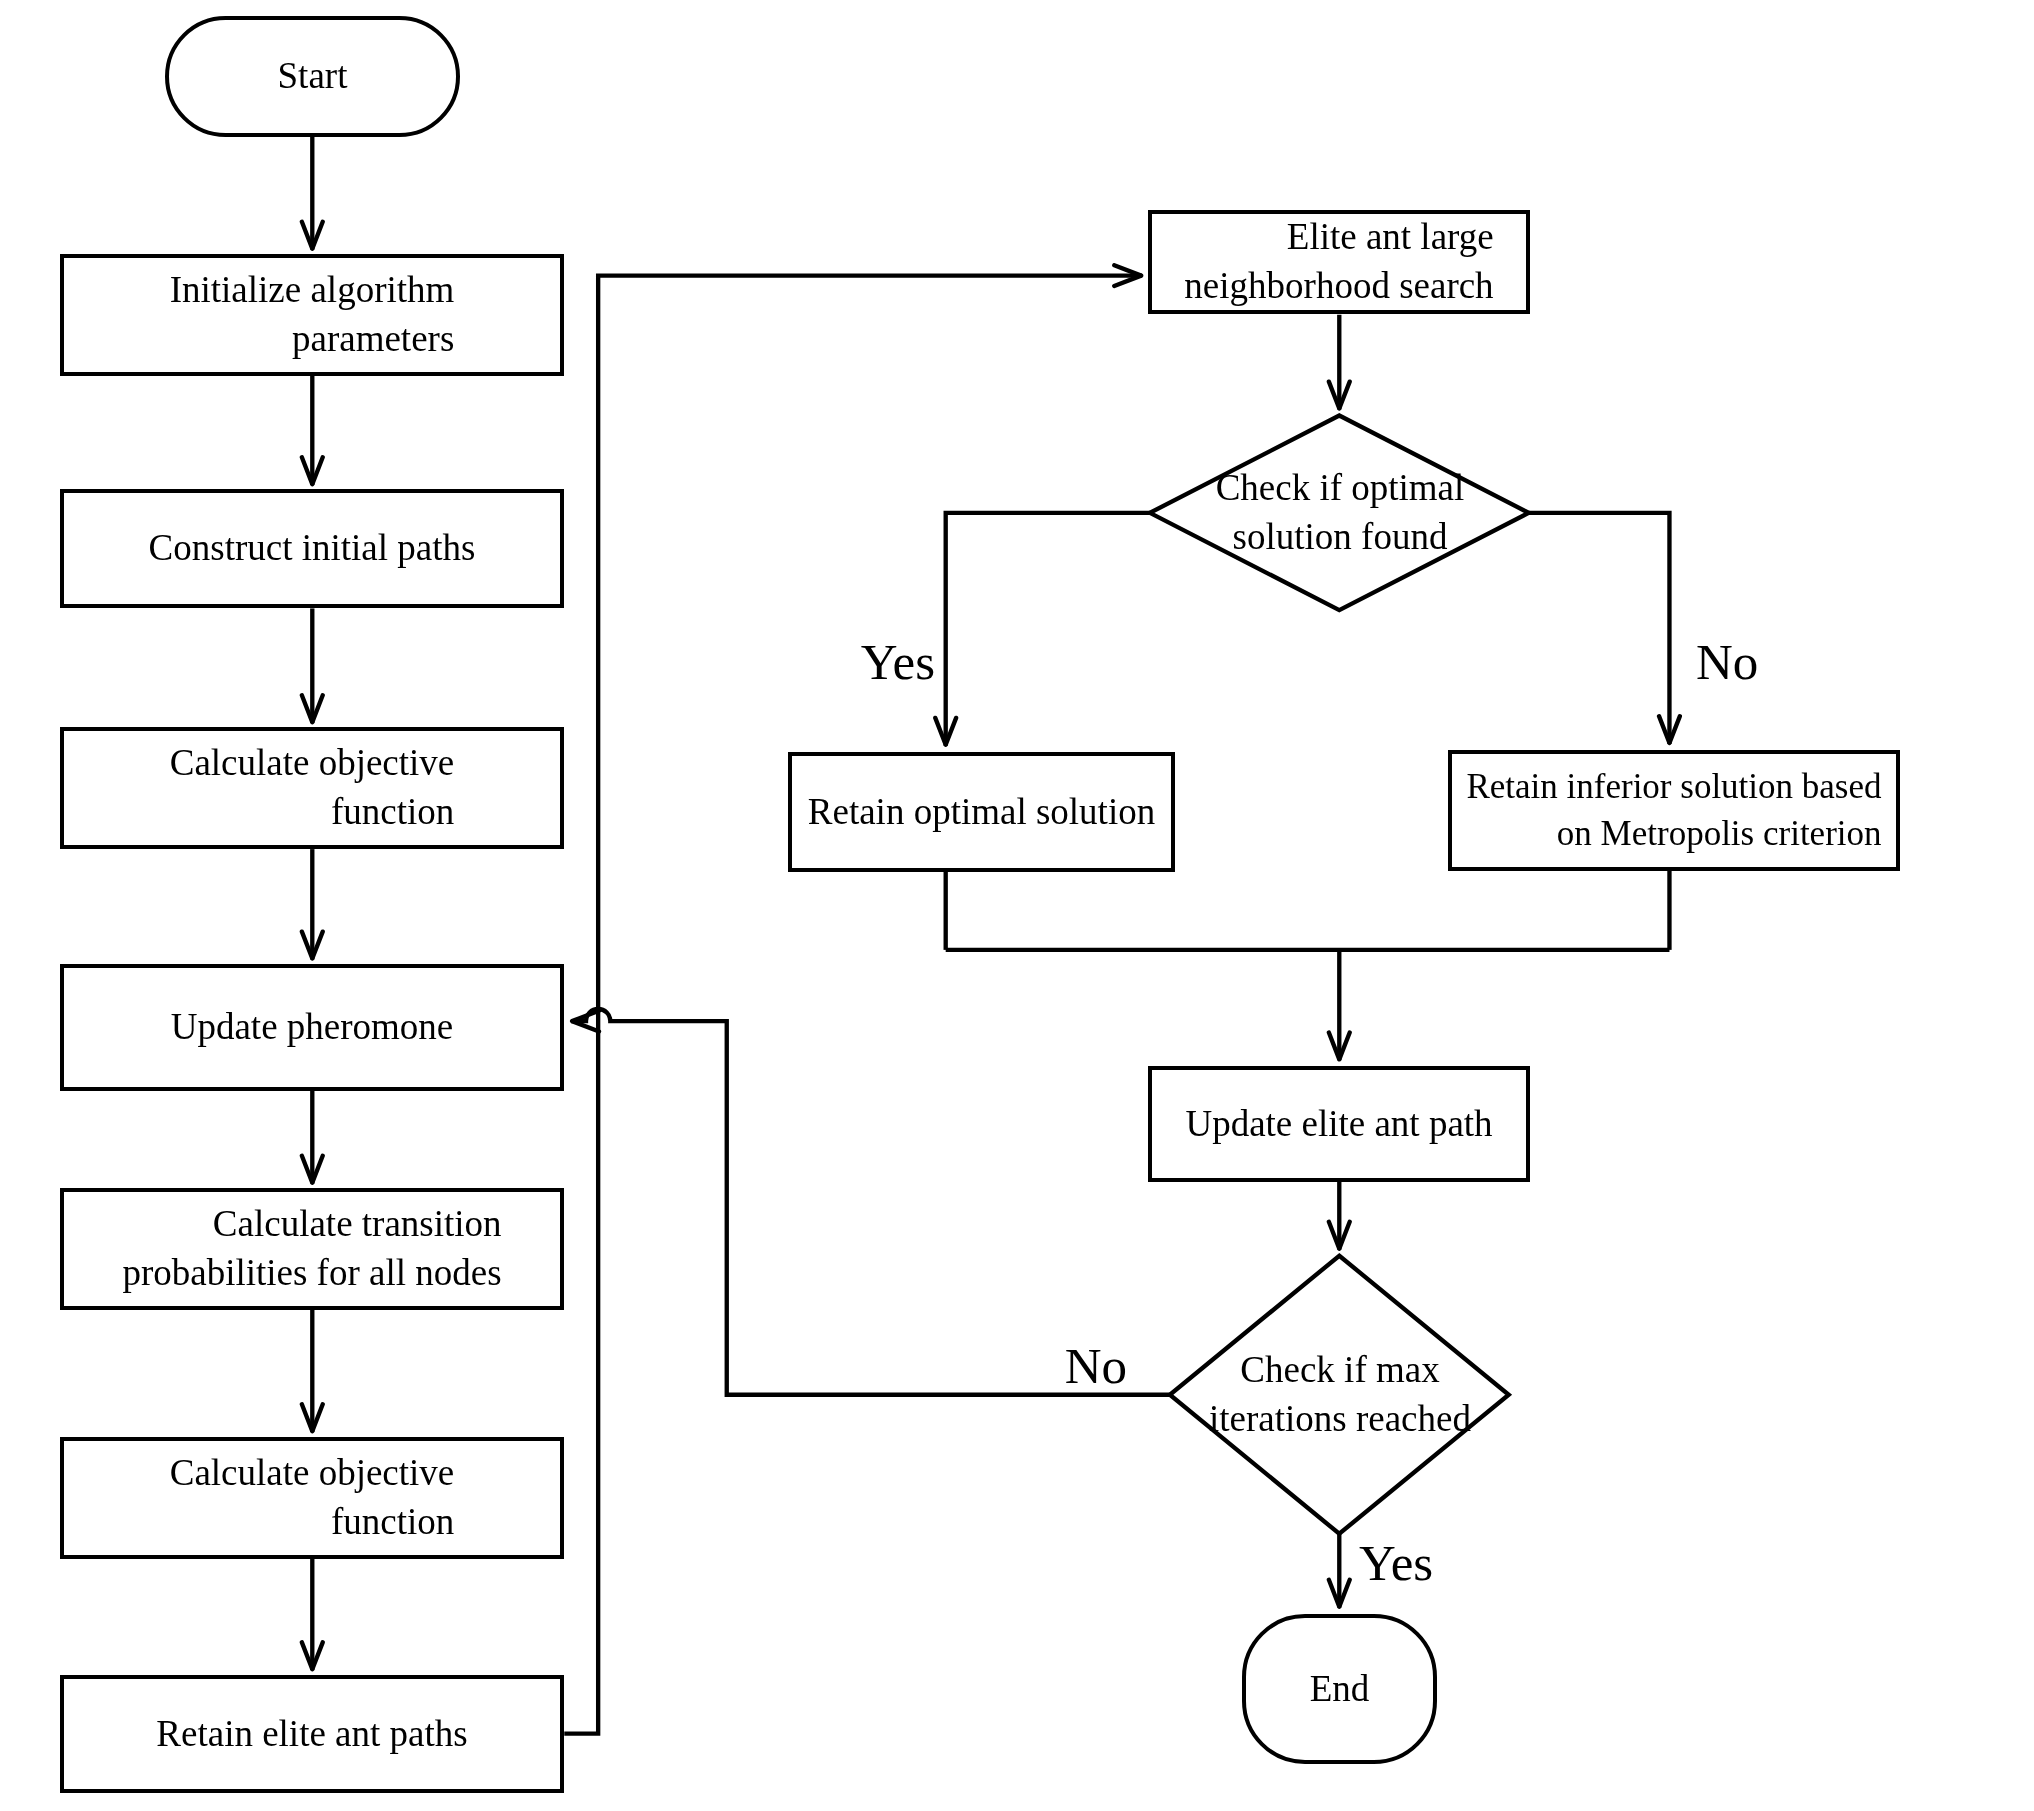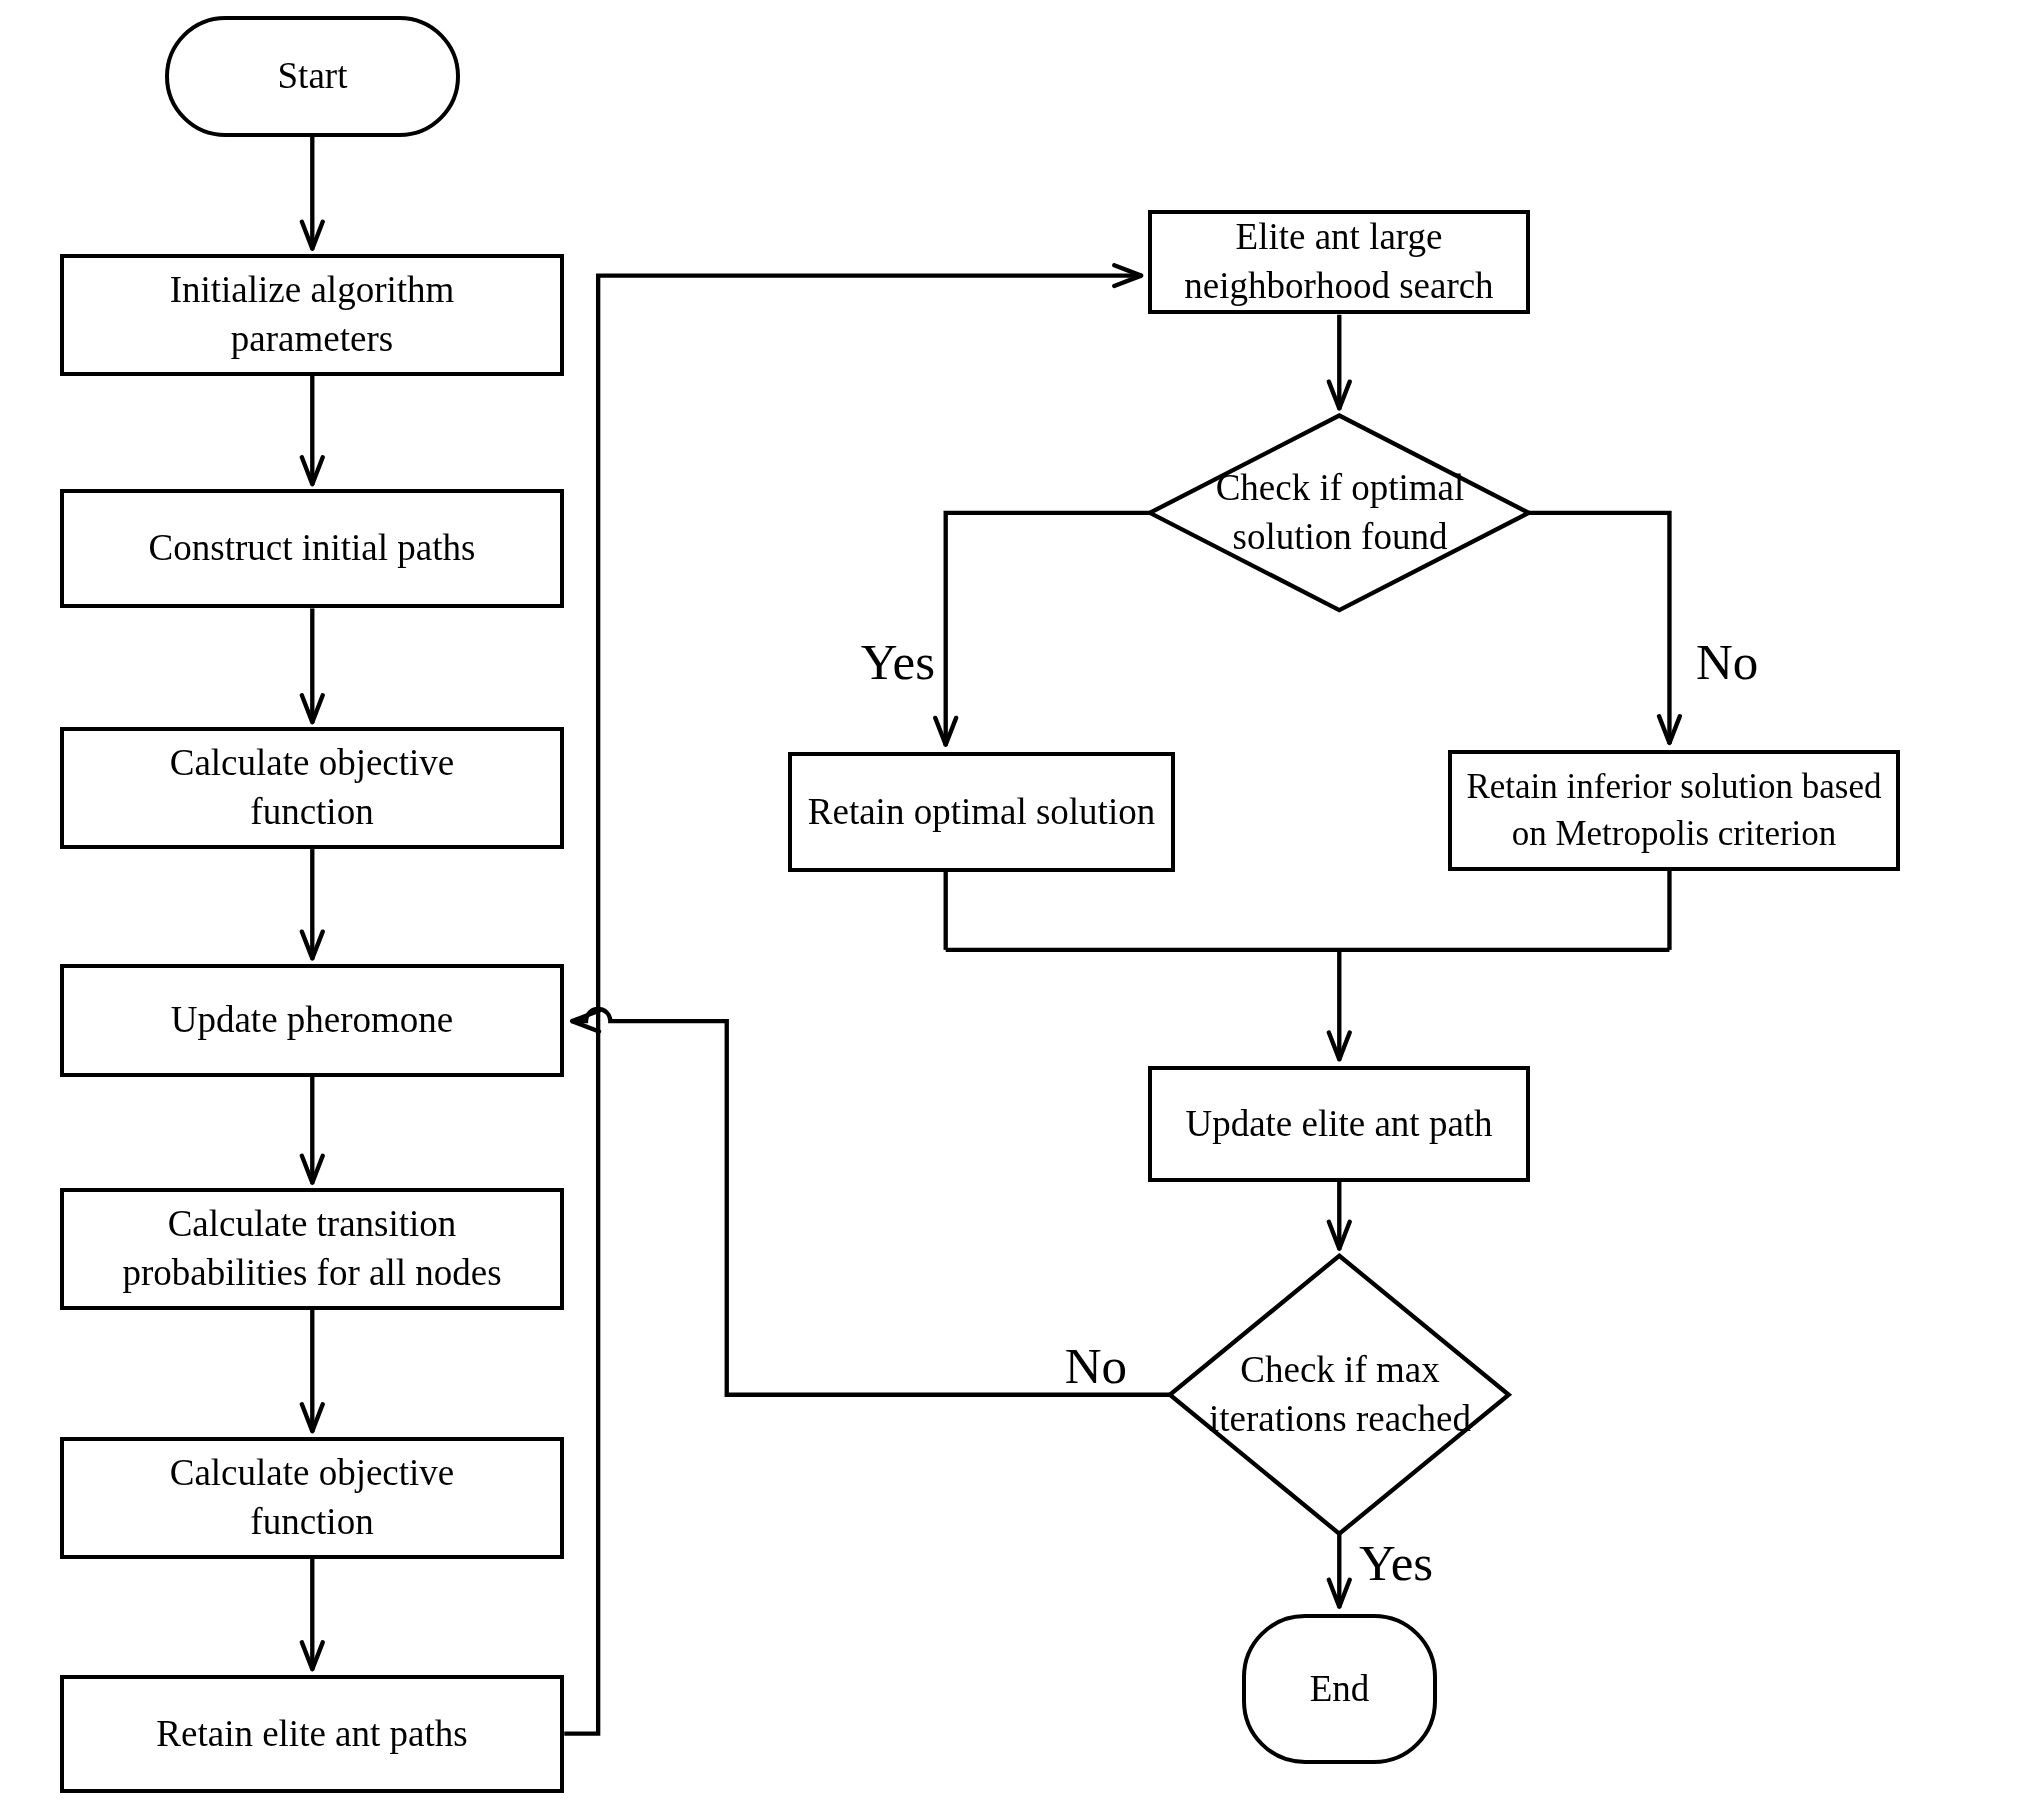--- a/index.html
+++ b/index.html
@@ -15,21 +15,21 @@
   #wires{position:absolute;left:0;top:0;width:2034px;height:1812px;}
   .node{
     position:absolute;
     box-sizing:border-box;
     display:flex;align-items:center;justify-content:center;
     text-align:center;
     font-size:37px;line-height:1.32;
     white-space:pre-line;
     background:#ffffff;
   }
-  .box{border:4.3px solid #000;}
+  .box{border:4.3px solid #000;text-align:right;}
   .stadium{border:4.3px solid #000;border-radius:63px;}
   .dtext{background:transparent;border:none;}
   .elabel{
     position:absolute;
     font-size:51px;line-height:1.2;
     display:flex;align-items:center;
     background:transparent;
   }
   .elabel.right{justify-content:flex-end;}
   .elabel.left{justify-content:flex-start;}
@@ -81,21 +81,21 @@
   </svg>
 
   <div class="node stadium" style="left:129px;top:15.6px;width:295px;height:121px">Start</div>
   <div class="node stadium" style="left:1206px;top:1614px;width:195px;height:150px">End</div>
 
   <div class="node box" style="left:24px;top:254px;width:504px;height:122px">Initialize algorithm
 parameters</div>
   <div class="node box" style="left:24px;top:489px;width:504px;height:119px">Construct initial paths</div>
   <div class="node box" style="left:24px;top:727px;width:504px;height:122px">Calculate objective
 function</div>
-  <div class="node box" style="left:24px;top:964px;width:504px;height:113px">Update pheromone</div>
+  <div class="node box" style="left:24px;top:964px;width:504px;height:127px">Update pheromone</div>
   <div class="node box" style="left:24px;top:1188px;width:504px;height:122px">Calculate transition
 probabilities for all nodes</div>
   <div class="node box" style="left:24px;top:1437px;width:504px;height:122px">Calculate objective
 function</div>
   <div class="node box" style="left:24px;top:1675px;width:504px;height:118px">Retain elite ant paths</div>
 
   <div class="node box" style="left:1112px;top:210px;width:382px;height:104px">Elite ant large
 neighborhood search</div>
   <div class="node box" style="left:752px;top:752px;width:387px;height:120px">Retain optimal solution</div>
   <div class="node box" style="left:1412px;top:750px;width:452px;height:121px;font-size:35px">Retain inferior solution based

